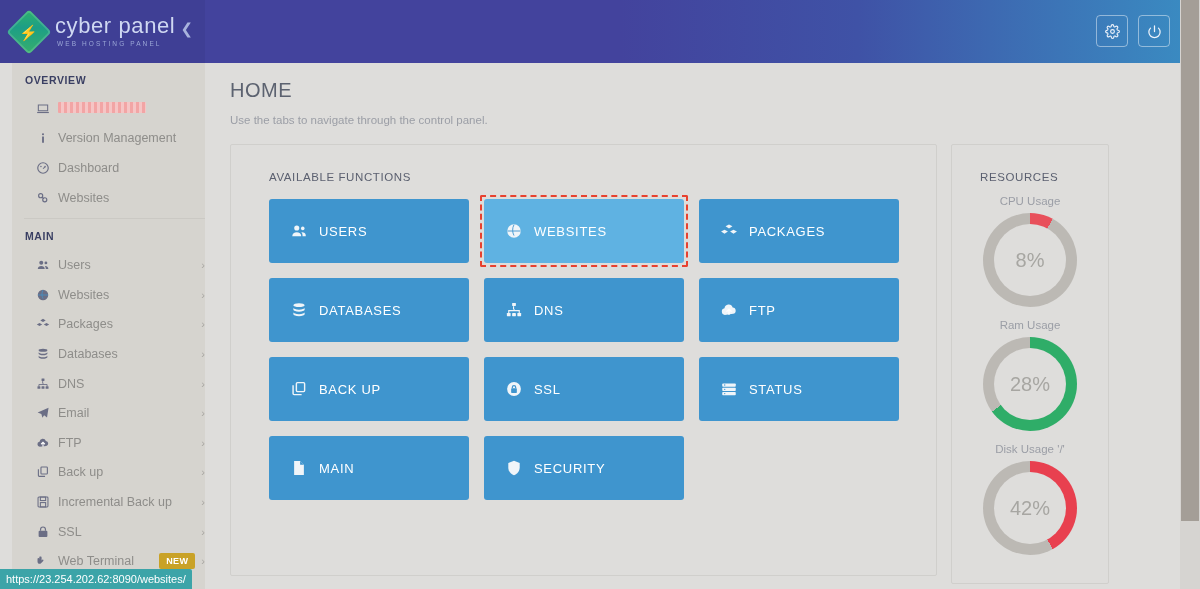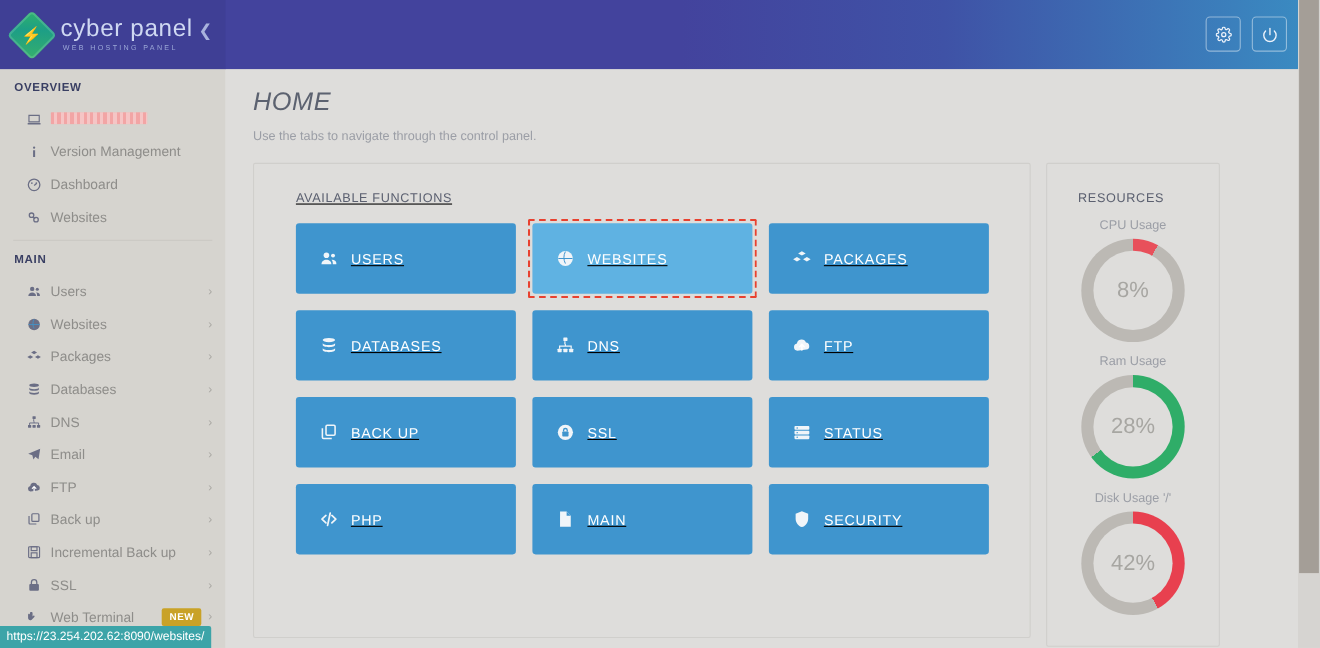--- a/index.html
+++ b/index.html
@@ -51,21 +51,21 @@
     position: absolute; right: 22px; top: 15px; display: flex; gap: 10px;
   }
   .top-btn {
     width: 32px; height: 32px; border: 1px solid rgba(255,255,255,.45);
     border-radius: 4px; display: flex; align-items: center; justify-content: center;
     color: #eef3fb; font-size: 15px; cursor: pointer; background: transparent;
   }
 
   
   .sidebar {
-    position: absolute; top: 63px; left: 0; width: 205px; height: 526px;
+    position: absolute; top: 63px; left: 12px; width: 205px; height: 526px;
     background: #d6d4cf; overflow: hidden;
   }
   .nav-section {
     font-size: 10.5px; font-weight: bold; color: #3a3f63;
     letter-spacing: .6px; padding: 11px 0 8px 13px;
   }
   .nav-item {
     display: flex; align-items: center; height: 29.6px;
     padding-left: 24px; padding-right: 12px; cursor: pointer;
     color: #8e8d8a; font-size: 12.5px; position: relative;
@@ -88,32 +88,32 @@
     background: #c9a227; color: #fff; font-size: 9px; font-weight: bold;
     padding: 3px 7px; border-radius: 2px; letter-spacing: .4px; margin-left: 4px;
   }
 
   
   .main {
     position: absolute; top: 63px; left: 205px; width: 975px; height: 526px;
     background: #dedddb; overflow: hidden;
   }
   .page-title {
-    font-size: 23px; color: #5c6270; font-weight: 300;
-    letter-spacing: .5px; margin: 16px 0 12px 25px; font-style: italic;
+    font-size: 20px; color: #5c6270; font-weight: 300;
+    letter-spacing: .5px; margin: 16px 0 12px 25px;
   }
   .page-sub {
     font-size: 11.5px; color: #9b9ea6; margin: 5px 0 0 25px;
   }
 
   .panels { display: flex; margin: 18px 0 0 25px; gap: 14px; }
   .panel {
     background: #dedddb; border: 1px solid #d0cfcc; border-radius: 2px;
   }
-  .panel-functions { width: 707px; height: 432px; text-decoration: underline; }
+  .panel-functions { width: 707px; height: 432px; }
   .panel-resources { width: 158px; height: 440px; }
   .panel-head {
     font-size: 11.5px; color: #5b6070; letter-spacing: .6px;
     padding: 26px 0 0 38px;
   }
   .panel-resources .panel-head { padding-left: 28px; padding-top: 26px; }
 
   .tilegrid {
     display: grid; grid-template-columns: repeat(3, 200px);
     gap: 15px 15px; padding: 16px 0 0 38px;
@@ -463,30 +463,20 @@
                   <rect x="3" y="15.9" width="18" height="4.4" rx="1"></rect>
                   <circle cx="6.3" cy="6.7" r="0.9" fill="#3f95ce"></circle>
                   <circle cx="6.3" cy="12.4" r="0.9" fill="#3f95ce"></circle>
                   <circle cx="6.3" cy="18.1" r="0.9" fill="#3f95ce"></circle>
                 </svg>
               </span>
               <span>STATUS</span>
             </div>
             <div class="tile">
               <span class="t-ico">
-                <svg width="18" height="18" viewBox="0 0 24 24" fill="none" stroke="#f0f5f9" stroke-width="2.1" stroke-linecap="round" stroke-linejoin="round">
-                  <path d="M8.4 7.5L3.6 12l4.8 4.5"></path>
-                  <path d="M15.6 7.5L20.4 12l-4.8 4.5"></path>
-                  <path d="M13.6 4.5l-3.2 15"></path>
-                </svg>
-              </span>
-              <span>PHP</span>
-            </div>
-            <div class="tile">
-              <span class="t-ico">
                 <svg width="18" height="18" viewBox="0 0 24 24" fill="#f0f5f9">
                   <path d="M5.5 2.8h8l5 5v13.4h-13z"></path>
                   <path d="M13.5 2.8v5h5" fill="#3f95ce"></path>
                 </svg>
               </span>
               <span>MAIN</span>
             </div>
             <div class="tile">
               <span class="t-ico">
                 <svg width="18" height="18" viewBox="0 0 24 24" fill="#f0f5f9">

